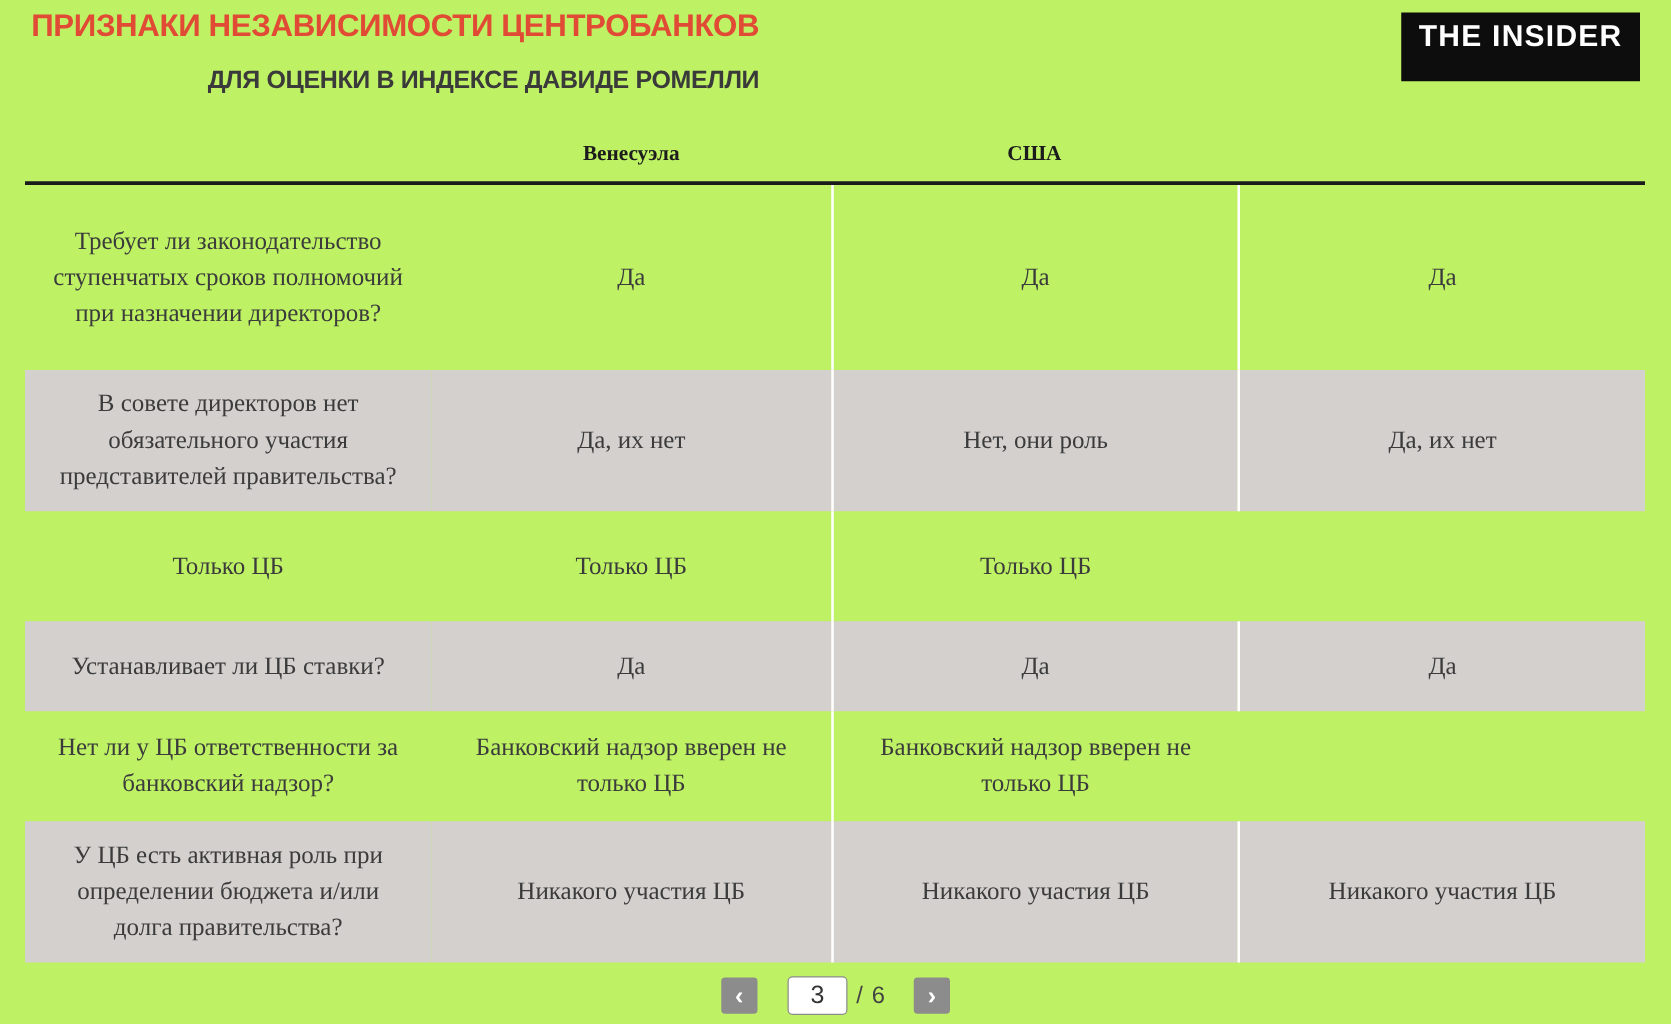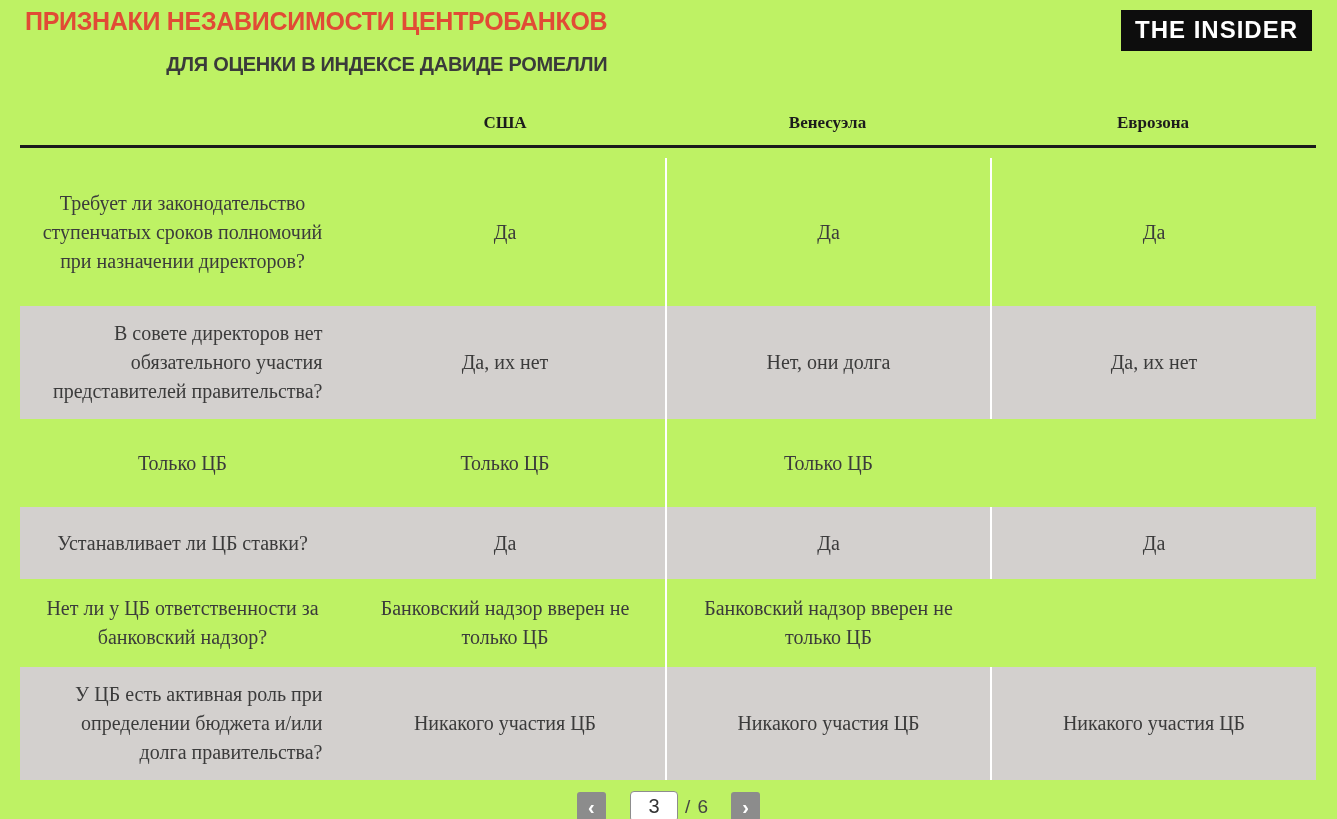--- a/index.html
+++ b/index.html
@@ -39,21 +39,21 @@
     line-height: 1.1;
     text-align: right;
   }
   .logo {
     background: #0d0d0d;
     color: #ffffff;
     font-family: "Liberation Sans", "DejaVu Sans", sans-serif;
     font-weight: bold;
     font-size: 24px;
     letter-spacing: 1px;
-    padding: 6px 14px 7px 14px;
+    padding: 6px 14px 21px 14px;
     margin-top: 2px;
     white-space: nowrap;
   }
 
   
   .table { margin: 0 21px 0 20px; }
   .thead, .trow {
     display: grid;
     grid-template-columns: 325px 320px 325px 326px;
   }
@@ -73,22 +73,22 @@
     justify-content: center;
     text-align: center;
     font-size: 20px;
     line-height: 29px;
     color: #3b3b3b;
   }
   .trow > div:nth-child(3),
   .trow > div:nth-child(4) { border-left: 2px solid #ffffff; }
   .qcell span { display: inline-block; max-width: 280px; }
   .acell span { display: inline-block; max-width: 270px; }
-  .trow.shaded > div { background: #d3d0ce; text-align: right; }
-  .r1 { min-height: 148px; margin-top: 10px; }
+  .trow.shaded > div { background: #d3d0ce; }
+  .r1 { min-height: 148px; }
   .r2 { min-height: 113px; }
   .r3 { min-height: 88px; }
   .r4 { min-height: 72px; }
   .r5 { min-height: 88px; }
   .r6 { min-height: 113px; }
 
   
   .pager {
     display: flex;
     align-items: center;
@@ -138,23 +138,22 @@
       <h1>ПРИЗНАКИ НЕЗАВИСИМОСТИ ЦЕНТРОБАНКОВ</h1>
       <h2>ДЛЯ ОЦЕНКИ В ИНДЕКСЕ ДАВИДЕ РОМЕЛЛИ</h2>
     </div>
     <div class="logo">THE INSIDER</div>
   </div>
 
   <div class="table">
 
     <div class="thead">
       <div class="hcell"></div>
+      <div class="hcell">Венесуэла</div>
       <div class="hcell">США</div>
-      <div class="hcell">Венесуэла</div>
-      <div class="hcell">Еврозона</div>
     </div>
 
     <div class="trow r1">
       <div class="qcell">
           <span>Требует ли законодательство ступенчатых сроков полномочий при назначении директоров?</span>
         </div>
       <div class="acell">
           <span>Да</span>
         </div>
       <div class="acell">
@@ -166,21 +165,21 @@
     </div>
 
     <div class="trow r2 shaded">
       <div class="qcell">
           <span>В совете директоров нет обязательного участия представителей правительства?</span>
         </div>
       <div class="acell">
           <span>Да, их нет</span>
         </div>
       <div class="acell">
-          <span>Нет, они долга</span>
+          <span>Нет, они роль</span>
         </div>
       <div class="acell">
           <span>Да, их нет</span>
         </div>
     </div>
 
     <div class="trow r3">
       <div class="acell">
           <span>Только ЦБ</span>
         </div>

